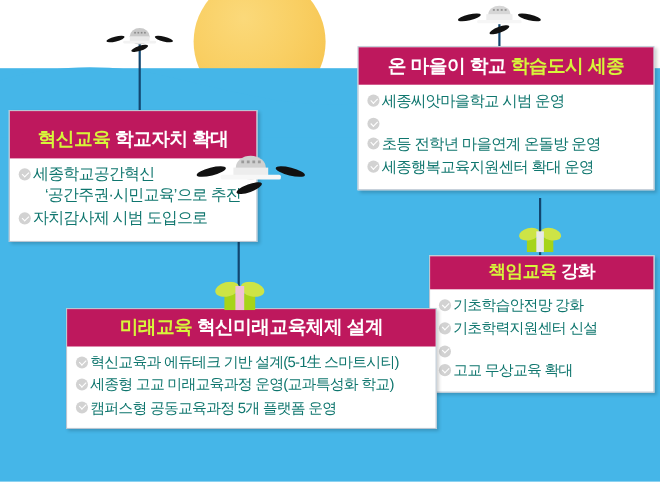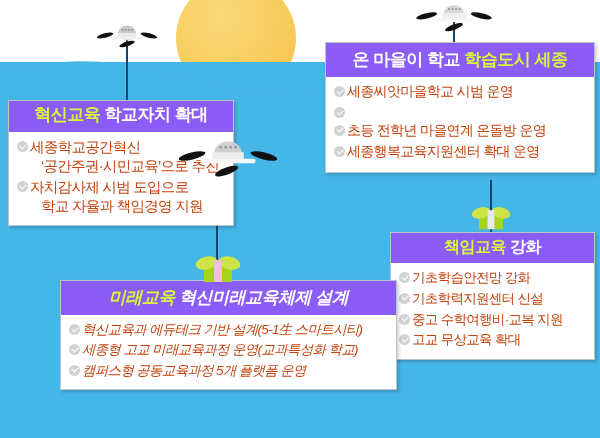--- a/index.html
+++ b/index.html
@@ -22,53 +22,53 @@
   }
   .wave-svg{position:absolute;left:0;top:55px;width:600px;height:70px;}
 
   
   .conn{position:absolute;background:#12466f;z-index:2;}
 
   
   .card{position:absolute;z-index:5;background:#ffffff;border:1px solid #b9c6d2;
         box-shadow:2px 2px 3px rgba(0,0,0,.18);}
   .card-title{
-    background:#8b5cf6;color:#ffffff;text-align:center;font-weight:bold;
+    background:#be185d;color:#ffffff;text-align:center;font-weight:bold;
     letter-spacing:-0.5px;white-space:nowrap;
   }
   .hl{color:#d7f53a;}
   .card-body{padding:6px 8px 7px 8px;}
-  .li{display:flex;align-items:flex-start;color:#c2410c;letter-spacing:-0.7px;
+  .li{display:flex;align-items:flex-start;color:#0f766e;letter-spacing:-0.7px;
       white-space:nowrap;line-height:1.28;}
   .li .tick{
     flex:0 0 auto;width:11px;height:11px;border-radius:50%;background:#d2d2d2;
     position:relative;margin-right:2px;margin-top:3px;
   }
   .li .tick:after{
     content:"";position:absolute;left:2.5px;top:2.5px;width:5px;height:2.5px;
     border-left:1.6px solid #ffffff;border-bottom:1.6px solid #ffffff;
     transform:rotate(-45deg);
   }
   .li .txt{display:block;}
   .li .sub{display:block;padding-left:11px;}
 
   
   #card-innov{left:8px;top:100px;width:224px;}
-  #card-innov .card-title{font-size:17px;padding:2px 0 6px;}
+  #card-innov .card-title{font-size:17px;padding:14px 0 6px;}
   #card-innov .li{font-size:14.5px;margin-bottom:3px;}
 
   #card-village{left:325px;top:42px;width:268px;}
   #card-village .card-title{font-size:17px;padding:5px 0 6px;}
   #card-village .li{font-size:14px;margin-bottom:3.5px;}
 
   #card-respons{left:390px;top:232px;width:203px;}
   #card-respons .card-title{font-size:16px;padding:4px 12px 5px;}
   #card-respons .li{font-size:13.5px;margin-bottom:3.5px;}
 
-  #card-future{left:60px;top:280px;width:335px;font-style:italic;}
+  #card-future{left:60px;top:280px;width:335px;}
   #card-future .card-title{font-size:17px;padding:5px 0 6px;}
   #card-future .li{font-size:13.5px;margin-bottom:3px;}
 
   
   .drone{position:absolute;z-index:6;}
 
   
   .gift{position:absolute;z-index:6;}
 </style>
 </head>
@@ -98,21 +98,20 @@
         <span class="tick"></span>
         <span>
           <span class="txt">세종학교공간혁신</span>
           <span class="sub">‘공간주권·시민교육’으로 추진</span>
         </span>
       </div>
       <div class="li">
         <span class="tick"></span>
         <span>
           <span class="txt">자치감사제 시범 도입으로</span>
-          <span class="sub">학교 자율과 책임경영 지원</span>
         </span>
       </div>
     </div>
   </div>
 
   <div class="card" id="card-village">
     <div class="card-title">
       <span>온 마을이 학교 </span><span class="hl">학습도시 세종</span>
     </div>
     <div class="card-body">
@@ -142,21 +141,20 @@
       <div class="li">
         <span class="tick"></span>
         <span class="txt">기초학습안전망 강화</span>
       </div>
       <div class="li">
         <span class="tick"></span>
         <span class="txt">기초학력지원센터 신설</span>
       </div>
       <div class="li">
         <span class="tick"></span>
-        <span class="txt">중고 수학여행비·교복 지원</span>
       </div>
       <div class="li">
         <span class="tick"></span>
         <span class="txt">고교 무상교육 확대</span>
       </div>
     </div>
   </div>
 
   <div class="card" id="card-future">
     <div class="card-title">

